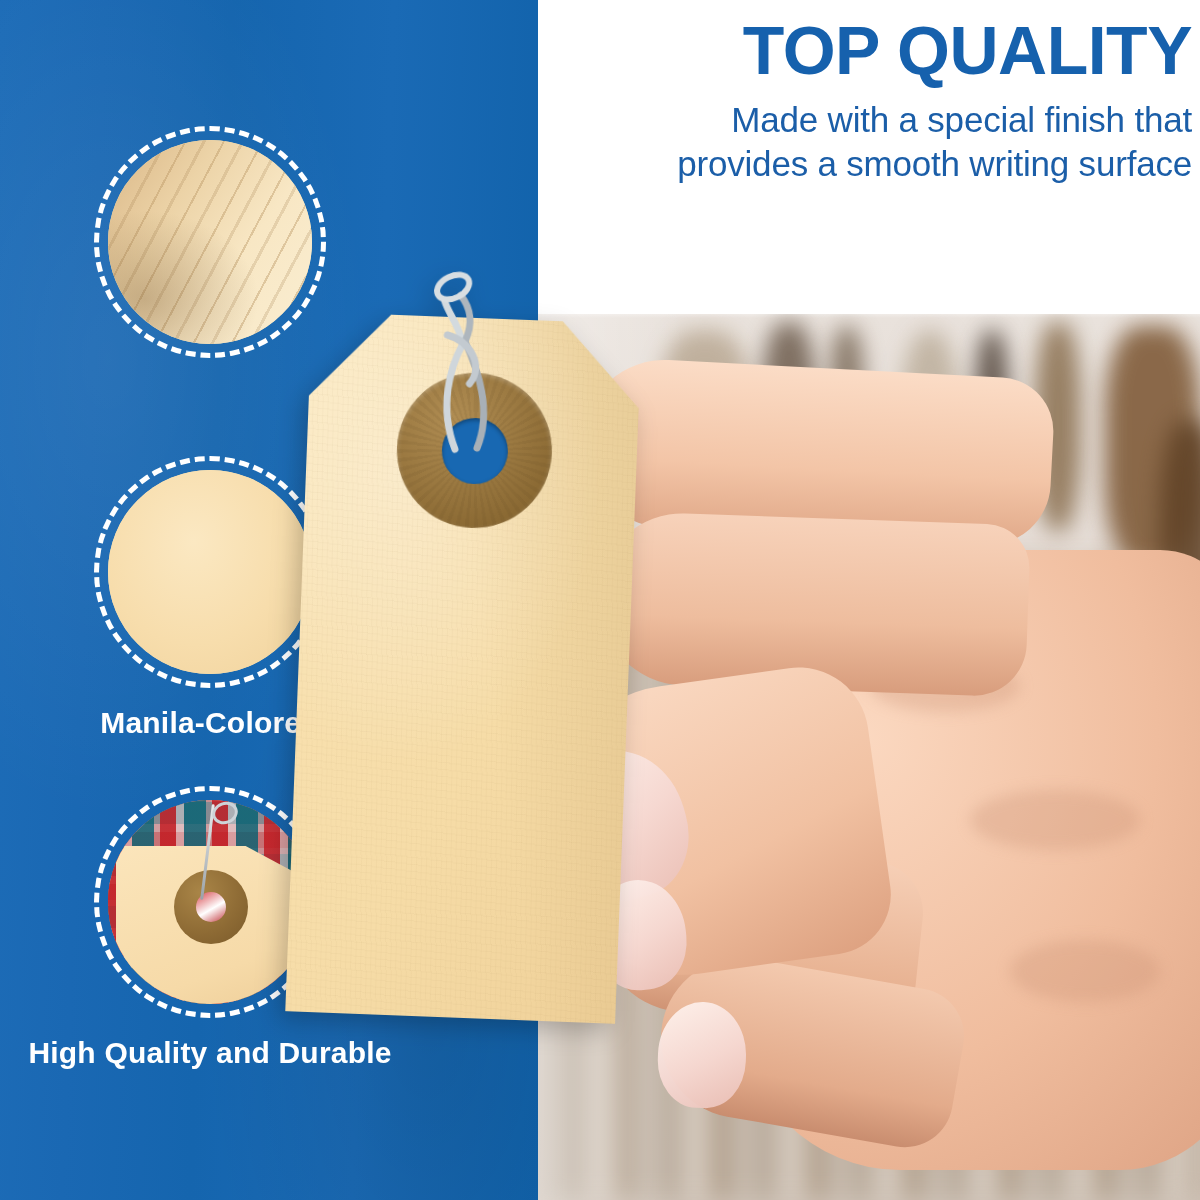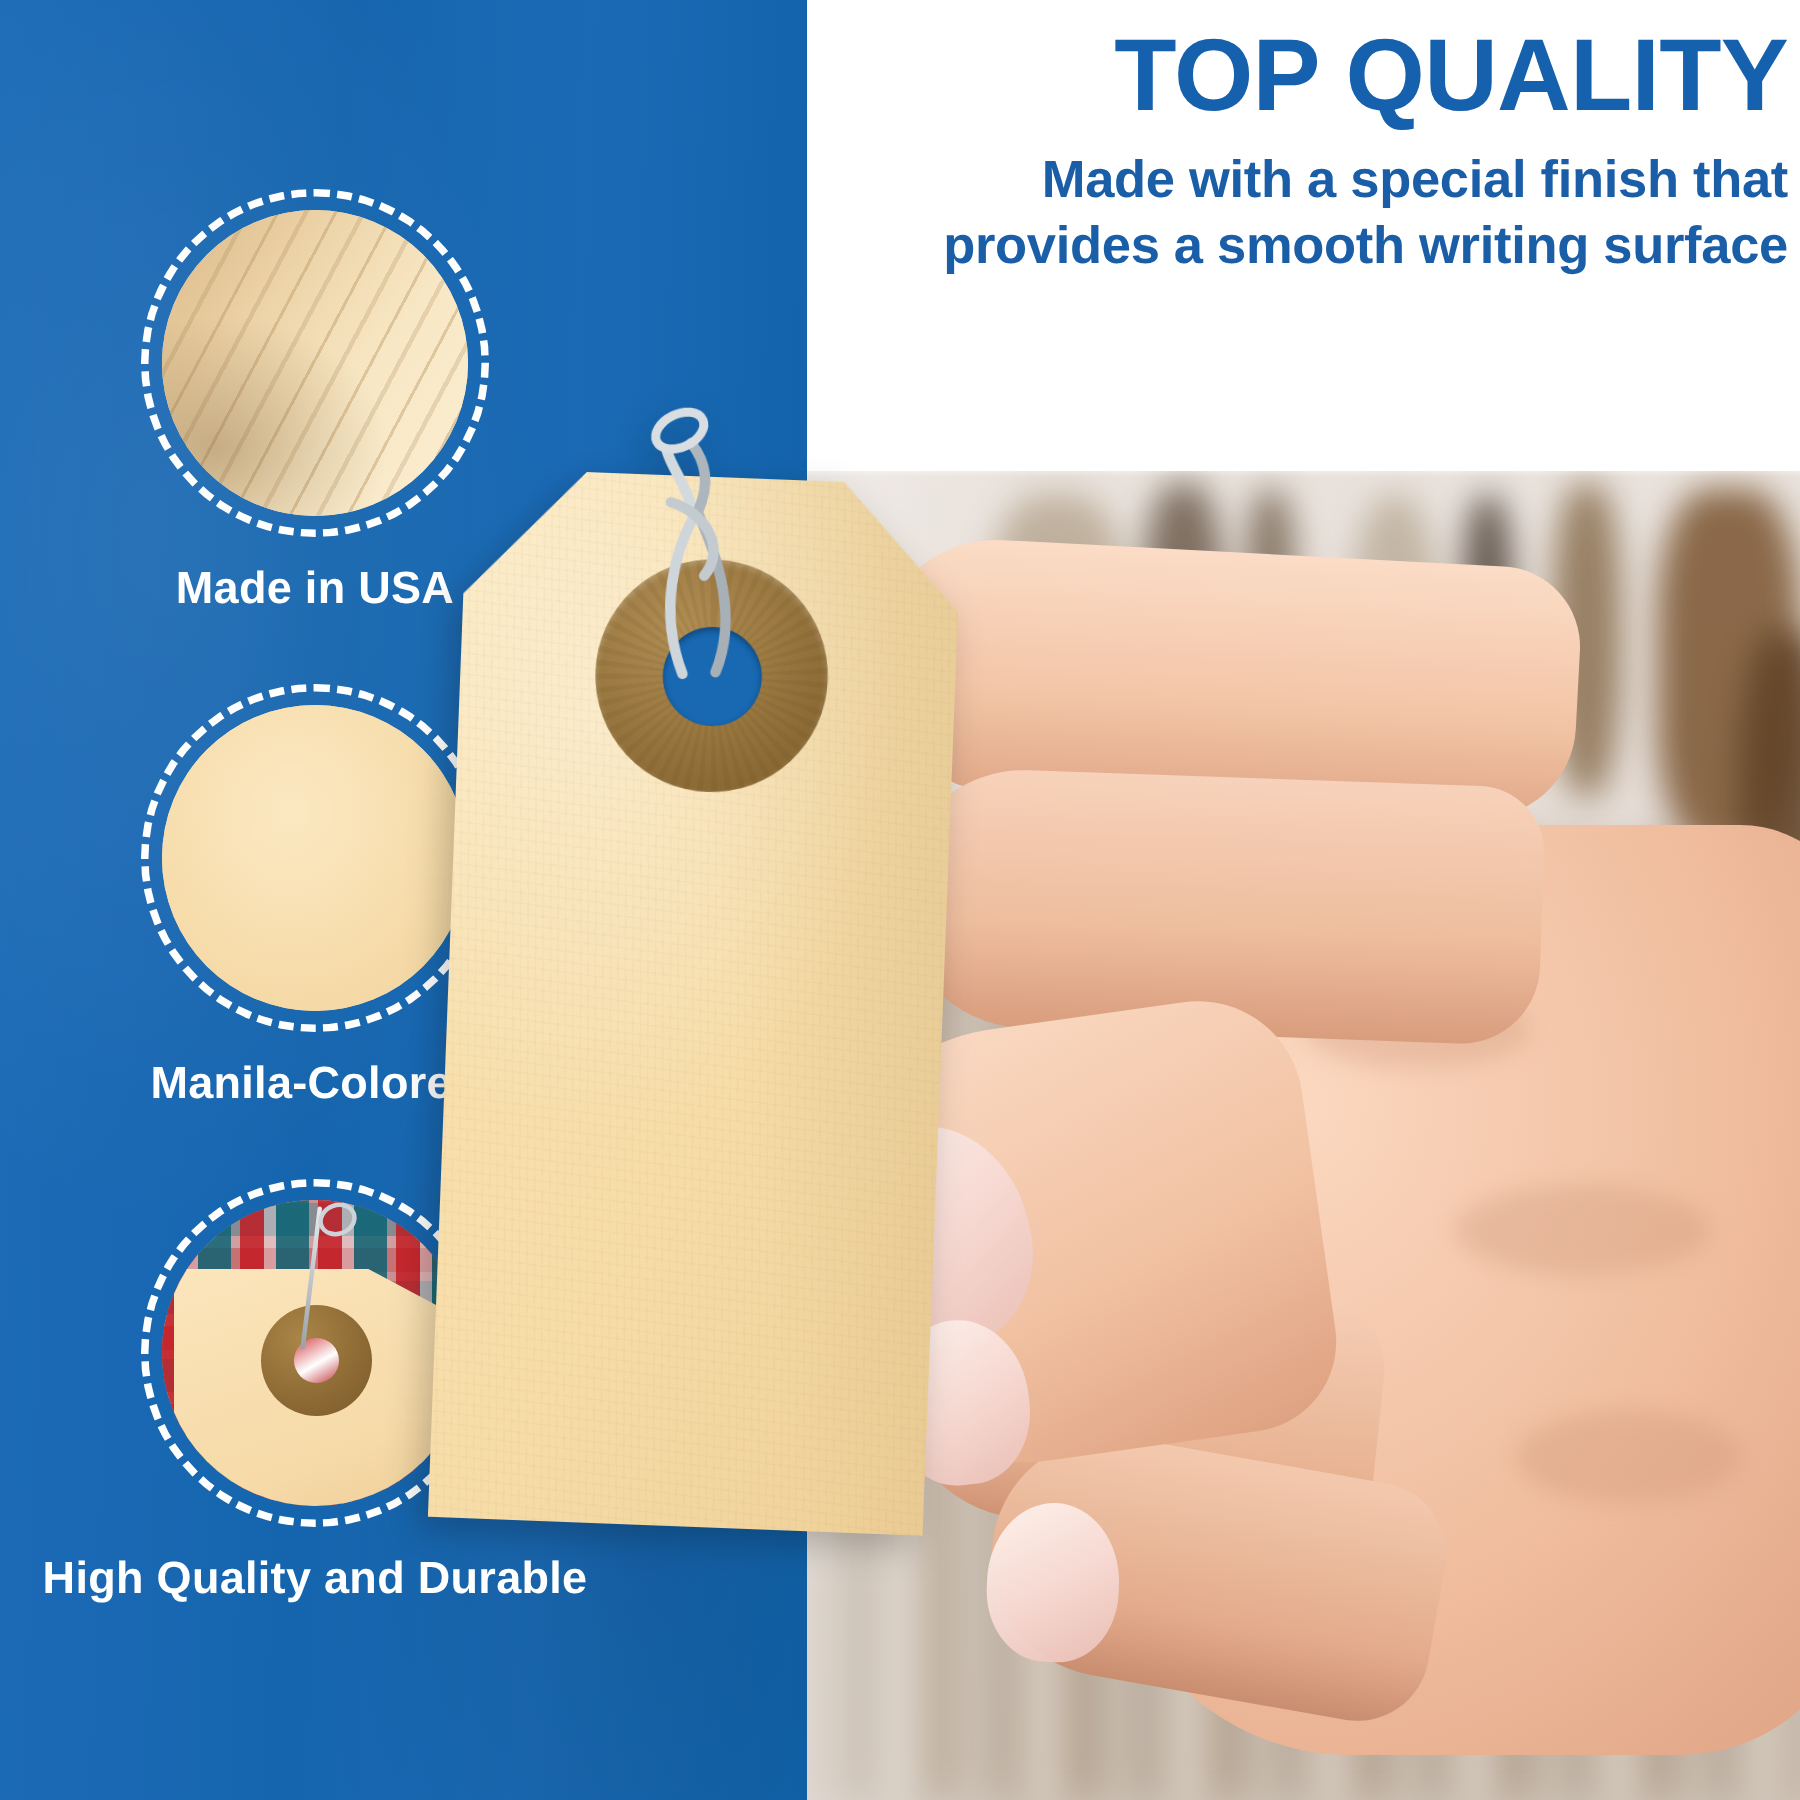--- a/index.html
+++ b/index.html
@@ -147,21 +147,21 @@
       background:repeating-conic-gradient(from 0deg,rgba(90,66,30,.10) 0deg 3deg,rgba(0,0,0,0) 3deg 7deg);}
   .hero-hole{position:absolute;left:135px;top:100px;width:66px;height:66px;border-radius:50%;
       background:#1868b2;box-shadow:inset 0 2px 4px rgba(0,0,0,.35);}
   .wire{position:absolute;left:96px;top:-60px;width:120px;height:200px;}
   .wire svg{display:block;}
 
   
   .header-block{position:absolute;left:556px;top:14px;width:636px;text-align:right;}
   .headline{color:#1661ad;font-size:68px;font-weight:bold;line-height:72px;
       letter-spacing:-0.5px;text-transform:uppercase;}
-  .subhead{margin-top:12px;color:#1b5ea8;font-size:35px;font-weight:700;line-height:44px;
+  .subhead{margin-top:12px;color:#1b5ea8;font-size:35px;font-weight:400;line-height:44px;
       letter-spacing:-0.2px;}
 </style>
 </head>
 <body>
 
 <div class="canvas">
 
   <div class="photo-scene">
     <div class="scene-wall"></div>
     <div class="slats"></div>
@@ -198,21 +198,20 @@
   </div>
 
   <div class="feature f1">
     <div class="circle-wrap">
       <div class="circle-img">
         <div class="fan"></div>
         <div class="fan-sh"></div>
       </div>
       <div class="dash-ring"></div>
     </div>
-    <div class="feat-label">Made in USA</div>
   </div>
 
   <div class="feature f2">
     <div class="circle-wrap">
       <div class="circle-img">
         <div class="manila-solid"></div>
       </div>
       <div class="dash-ring"></div>
     </div>
     <div class="feat-label">Manila-Colored</div>

